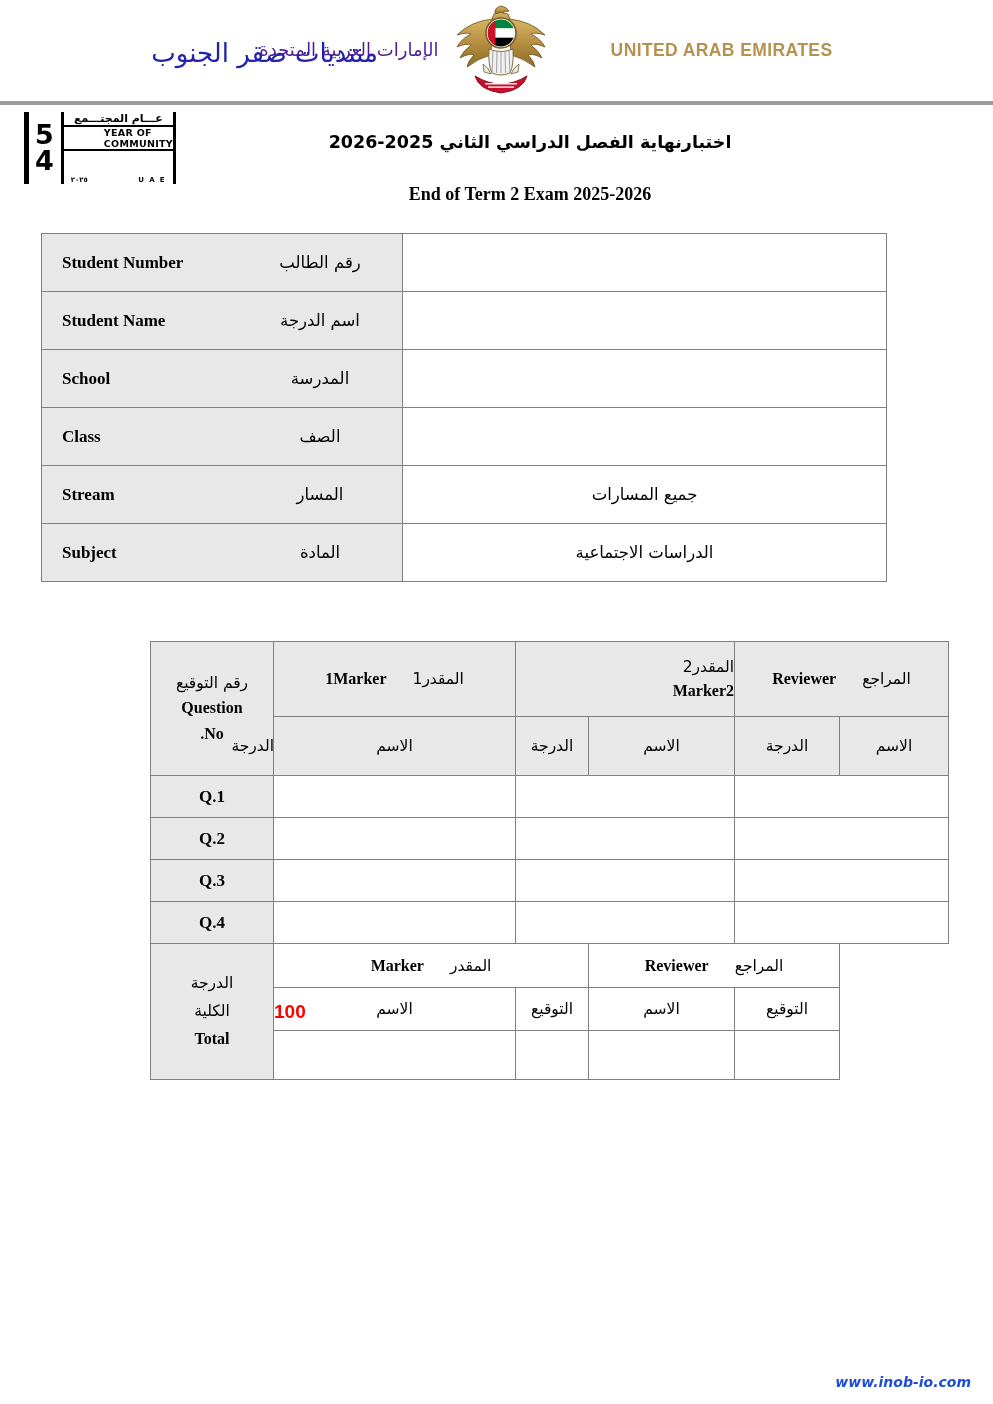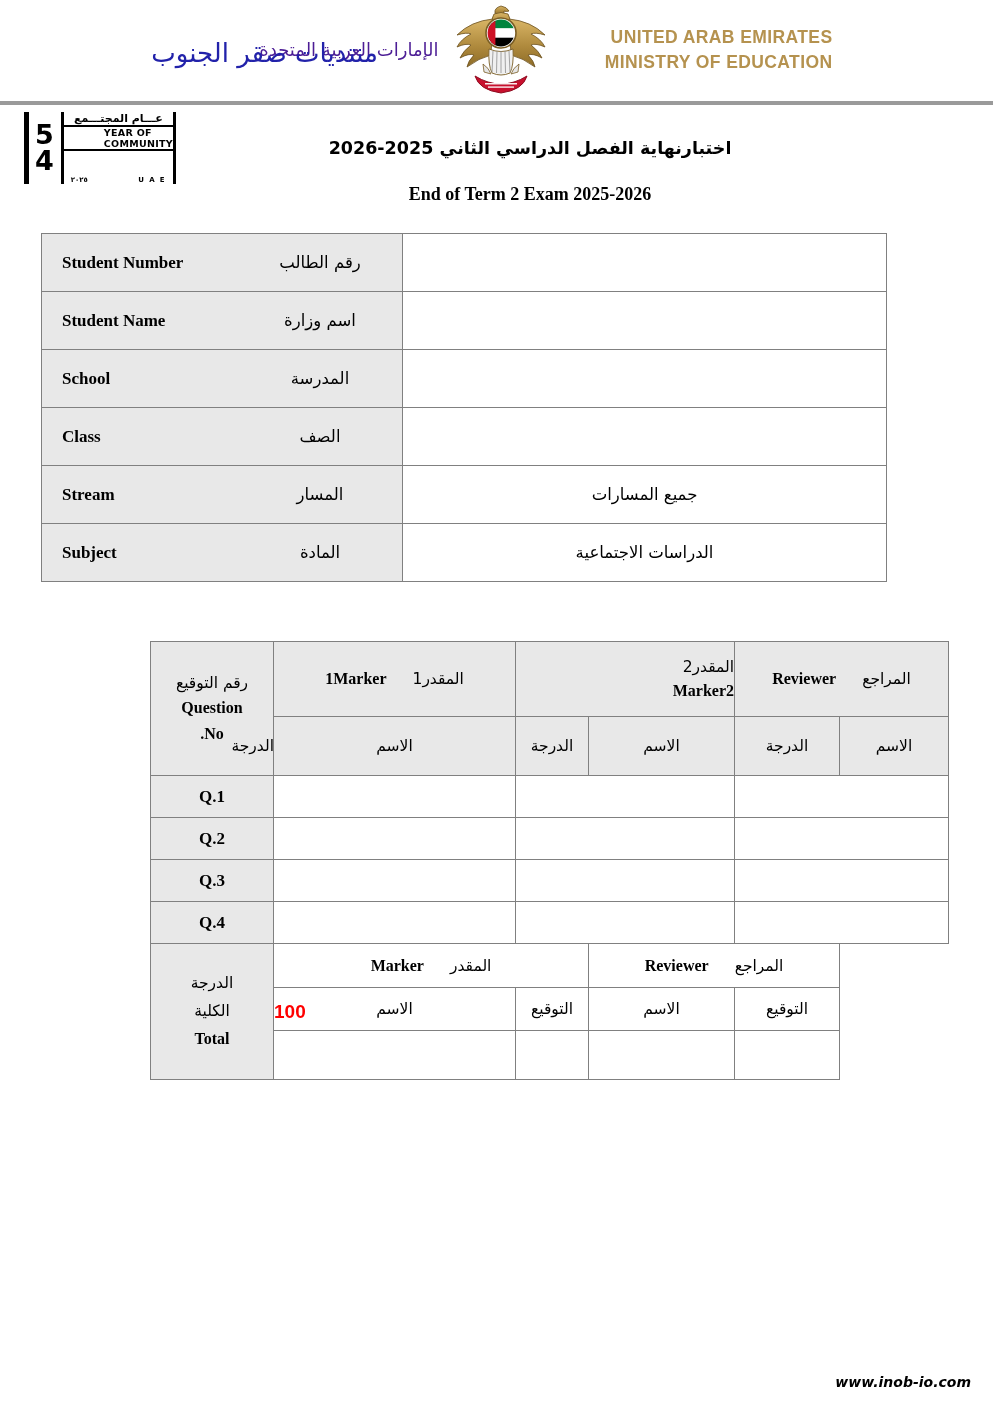--- a/index.html
+++ b/index.html
@@ -142,21 +142,21 @@
     padding: 0 7px;
     font-family: "DejaVu Sans", sans-serif;
     font-size: 7px;
     font-weight: bold;
     letter-spacing: 1.4px;
   }
 
   
   .exam-title-ar {
     position: absolute;
-    left: 190px; top: 138px;
+    left: 190px; top: 132px;
     width: 680px;
     text-align: center;
     direction: rtl;
     font-family: "DejaVu Sans", sans-serif;
     font-weight: bold;
     font-size: 17.5px;
   }
   .exam-title-en {
     position: absolute;
     left: 190px; top: 184px;
@@ -267,32 +267,31 @@
   .nb { border: none !important; }
 
   
   .footer {
     position: absolute;
     right: 22px; bottom: 14px;
     font-family: "DejaVu Sans", sans-serif;
     font-weight: bold;
     font-style: italic;
     font-size: 14px;
-    color: #000000;
+    color: #1d4ed8;
     direction: ltr;
   }
 </style>
 </head>
 <body>
 
 <div class="letterhead">
   <div class="lh-inner">
     <div class="lh-en">
       <div>UNITED ARAB EMIRATES</div>
-      <div>MINISTRY OF EDUCATION</div>
     </div>
 
     <div class="emblem">
       <svg viewBox="0 0 104 96" width="104" height="96" aria-hidden="true">
         <defs>
           <linearGradient id="gold" x1="0" y1="0" x2="0" y2="1">
             <stop offset="0%" stop-color="#D9B566"></stop>
             <stop offset="55%" stop-color="#B08B3E"></stop>
             <stop offset="100%" stop-color="#8E6C27"></stop>
           </linearGradient>
@@ -372,21 +371,21 @@
         <div class="inner">
           <div class="lbl-ar">رقم الطالب</div>
           <div class="lbl-en">Student Number</div>
         </div>
       </td>
     </tr>
     <tr>
       <td class="info-blank info-val"></td>
       <td class="info-label shade">
         <div class="inner">
-          <div class="lbl-ar">اسم وزارة</div>
+          <div class="lbl-ar">اسم الدرجة</div>
           <div class="lbl-en">Student Name</div>
         </div>
       </td>
     </tr>
     <tr>
       <td class="info-blank info-val"></td>
       <td class="info-label shade">
         <div class="inner">
           <div class="lbl-ar">المدرسة</div>
           <div class="lbl-en">School</div>

